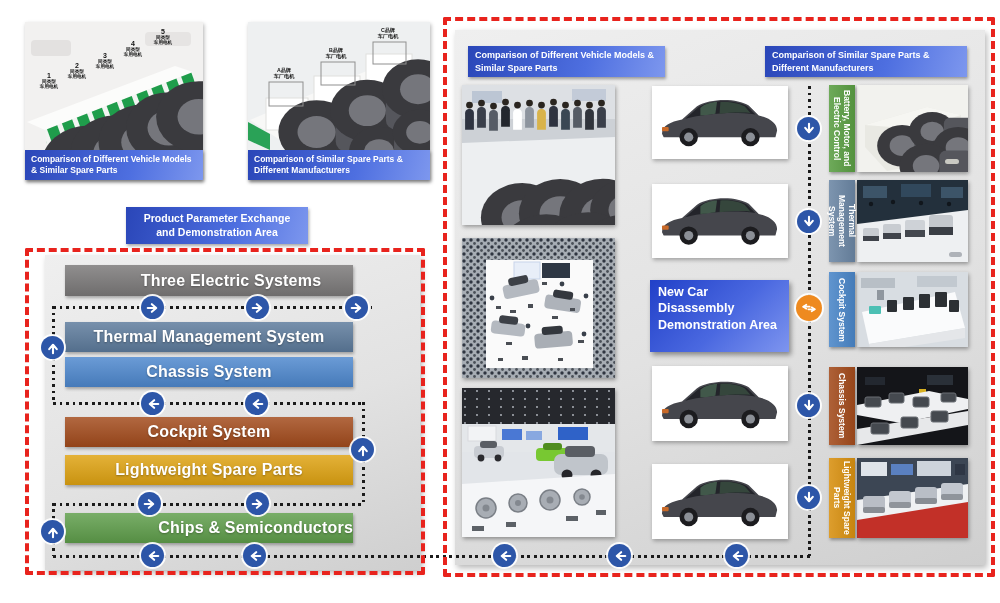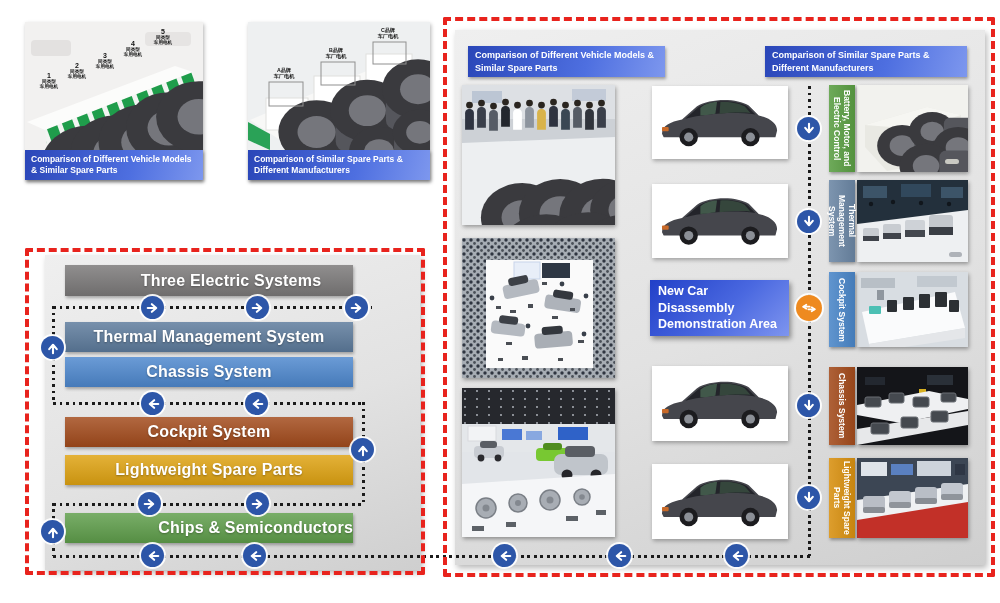--- a/index.html
+++ b/index.html
@@ -46,24 +46,24 @@
     box-shadow:1px 2px 3px rgba(0,0,0,.3);text-shadow:0 1px 2px rgba(0,0,0,.3);}
 
   
   .rp-header{position:absolute;height:31px;padding:3px 7px;font-size:9px;line-height:1.35;
     display:flex;align-items:center;z-index:4;}
   .photo{position:absolute;overflow:hidden;box-shadow:1px 2px 4px rgba(0,0,0,.35);z-index:2;background:#ddd;}
   .photo svg{display:block;}
   .car-frame{position:absolute;background:#fff;box-shadow:1px 2px 4px rgba(0,0,0,.3);z-index:2;
     display:flex;align-items:center;justify-content:center;}
   .car-frame svg{width:92%;height:88%;}
-  .center-box{position:absolute;left:650px;top:280px;width:139px;height:56px;
+  .center-box{position:absolute;left:650px;top:280px;width:139px;height:72px;
     background:linear-gradient(135deg,#2140c8 0%,#4a68e0 55%,#7e95ef 100%);
     color:#fff;font-size:12.5px;font-weight:bold;line-height:1.3;
-    display:flex;align-items:flex-end;padding:4px 8px;z-index:4;box-shadow:2px 3px 5px rgba(0,0,0,.4);}
+    display:flex;align-items:flex-start;padding:4px 8px;z-index:4;box-shadow:2px 3px 5px rgba(0,0,0,.4);}
   .vlabel{position:absolute;left:829px;width:26px;color:#fff;font-size:8.5px;font-weight:bold;
     writing-mode:vertical-rl;display:flex;align-items:center;justify-content:center;text-align:center;
     line-height:1.2;z-index:3;box-shadow:1px 2px 3px rgba(0,0,0,.35);padding:3px 1px;
     background-image:linear-gradient(90deg,rgba(255,255,255,.12),rgba(0,0,0,.08));}
 </style>
 </head>
 <body>
 
 <svg width="0" height="0" style="position:absolute" aria-hidden="true">
   <defs>
@@ -179,20 +179,23 @@
       <div class="mlabel" style="left:118px;top:6px;width:44px">
           <div class="cn" style="font-size:5.2px">C品牌</div>
           <div class="cn" style="font-size:5.2px">车厂电机</div>
         </div>
     </div>
     <figcaption class="thumb-cap blue-band">
       <span>Comparison of Similar Spare Parts &amp; Different Manufacturers</span>
     </figcaption>
   </figure>
 
+  <div class="flow-title blue-band">
+    <span>Product Parameter Exchange and Demonstration Area</span>
+  </div>
 
   <div class="panel" style="left:45px;top:255px;width:375px;height:315px;"></div>
   <div class="red-dash" style="left:25px;top:248px;width:400px;height:327px;"></div>
 
   <div class="bar" style="top: 265px; height: 31px; background-color: rgb(123, 121, 121); padding-left: 44px;">
       <span>Three Electric Systems</span>
     </div>
   <div class="bar" style="top: 322px; background-color: rgb(93, 123, 156);">
       <span>Thermal Management System</span>
     </div>

